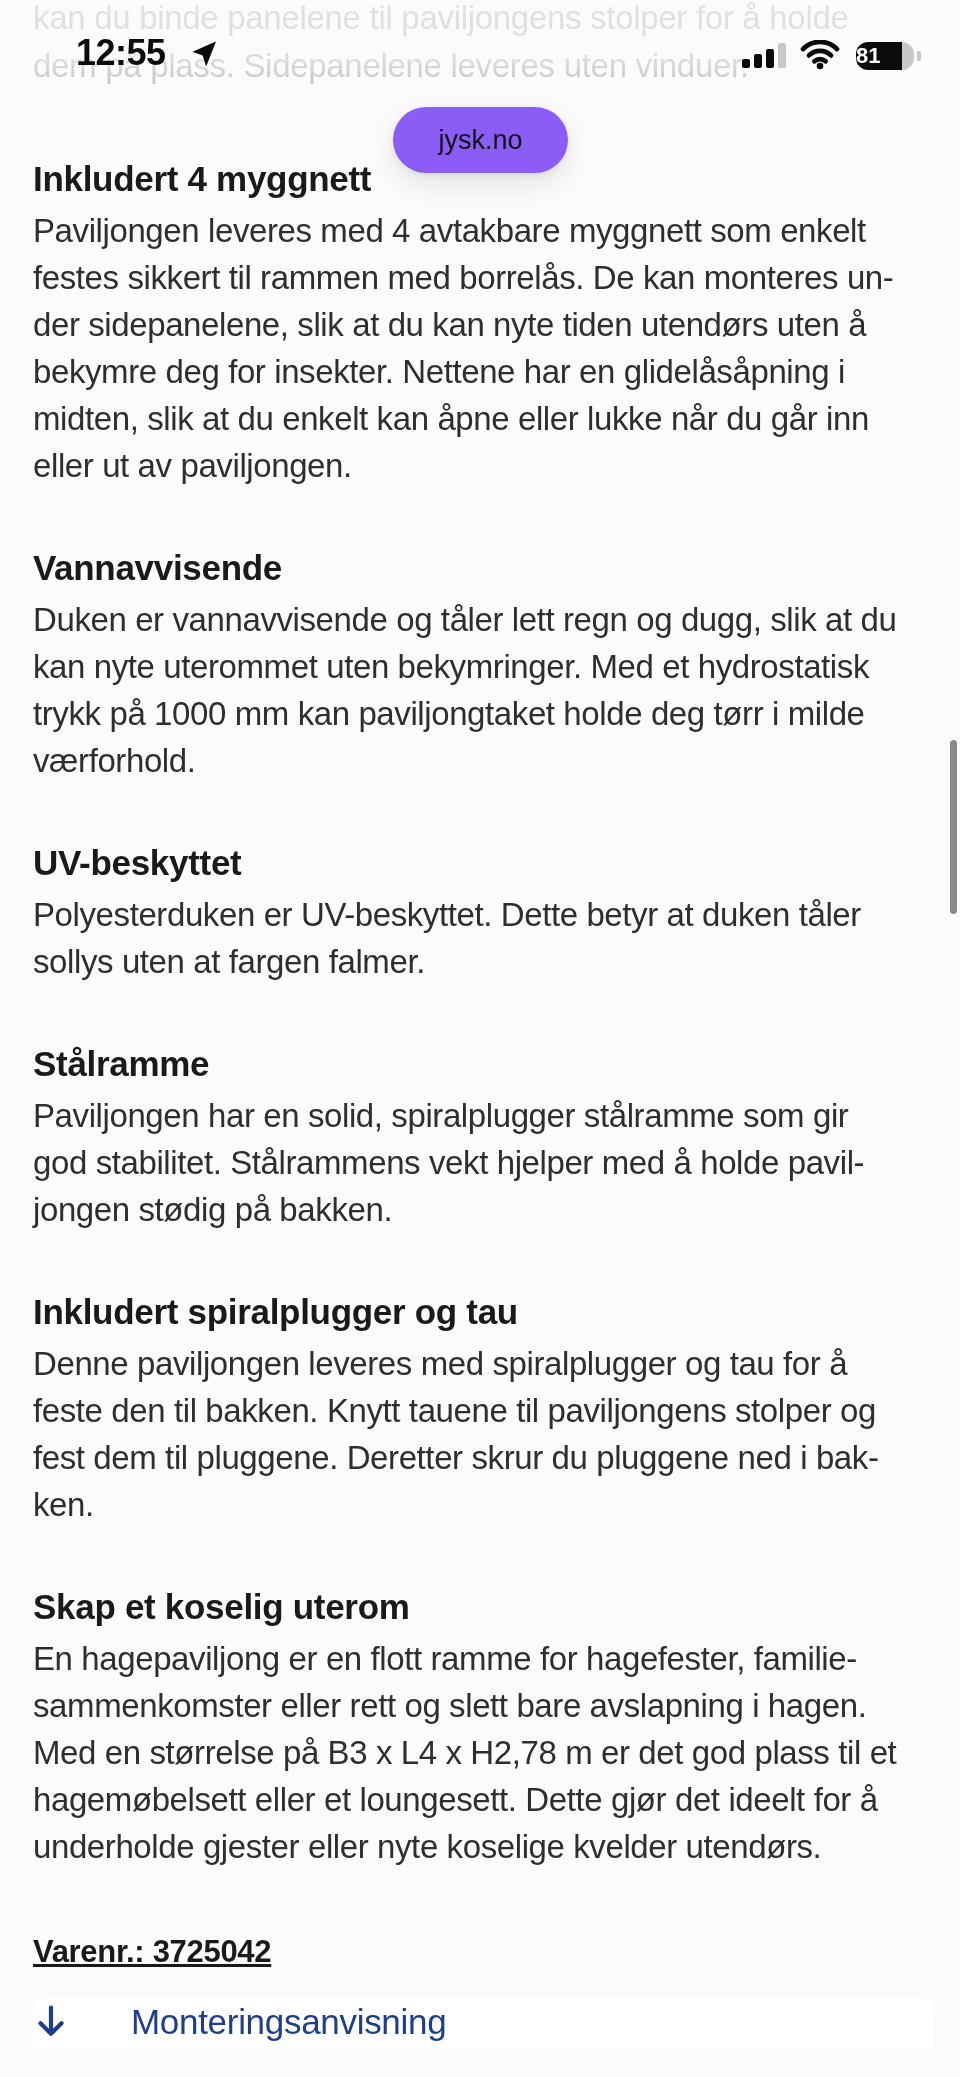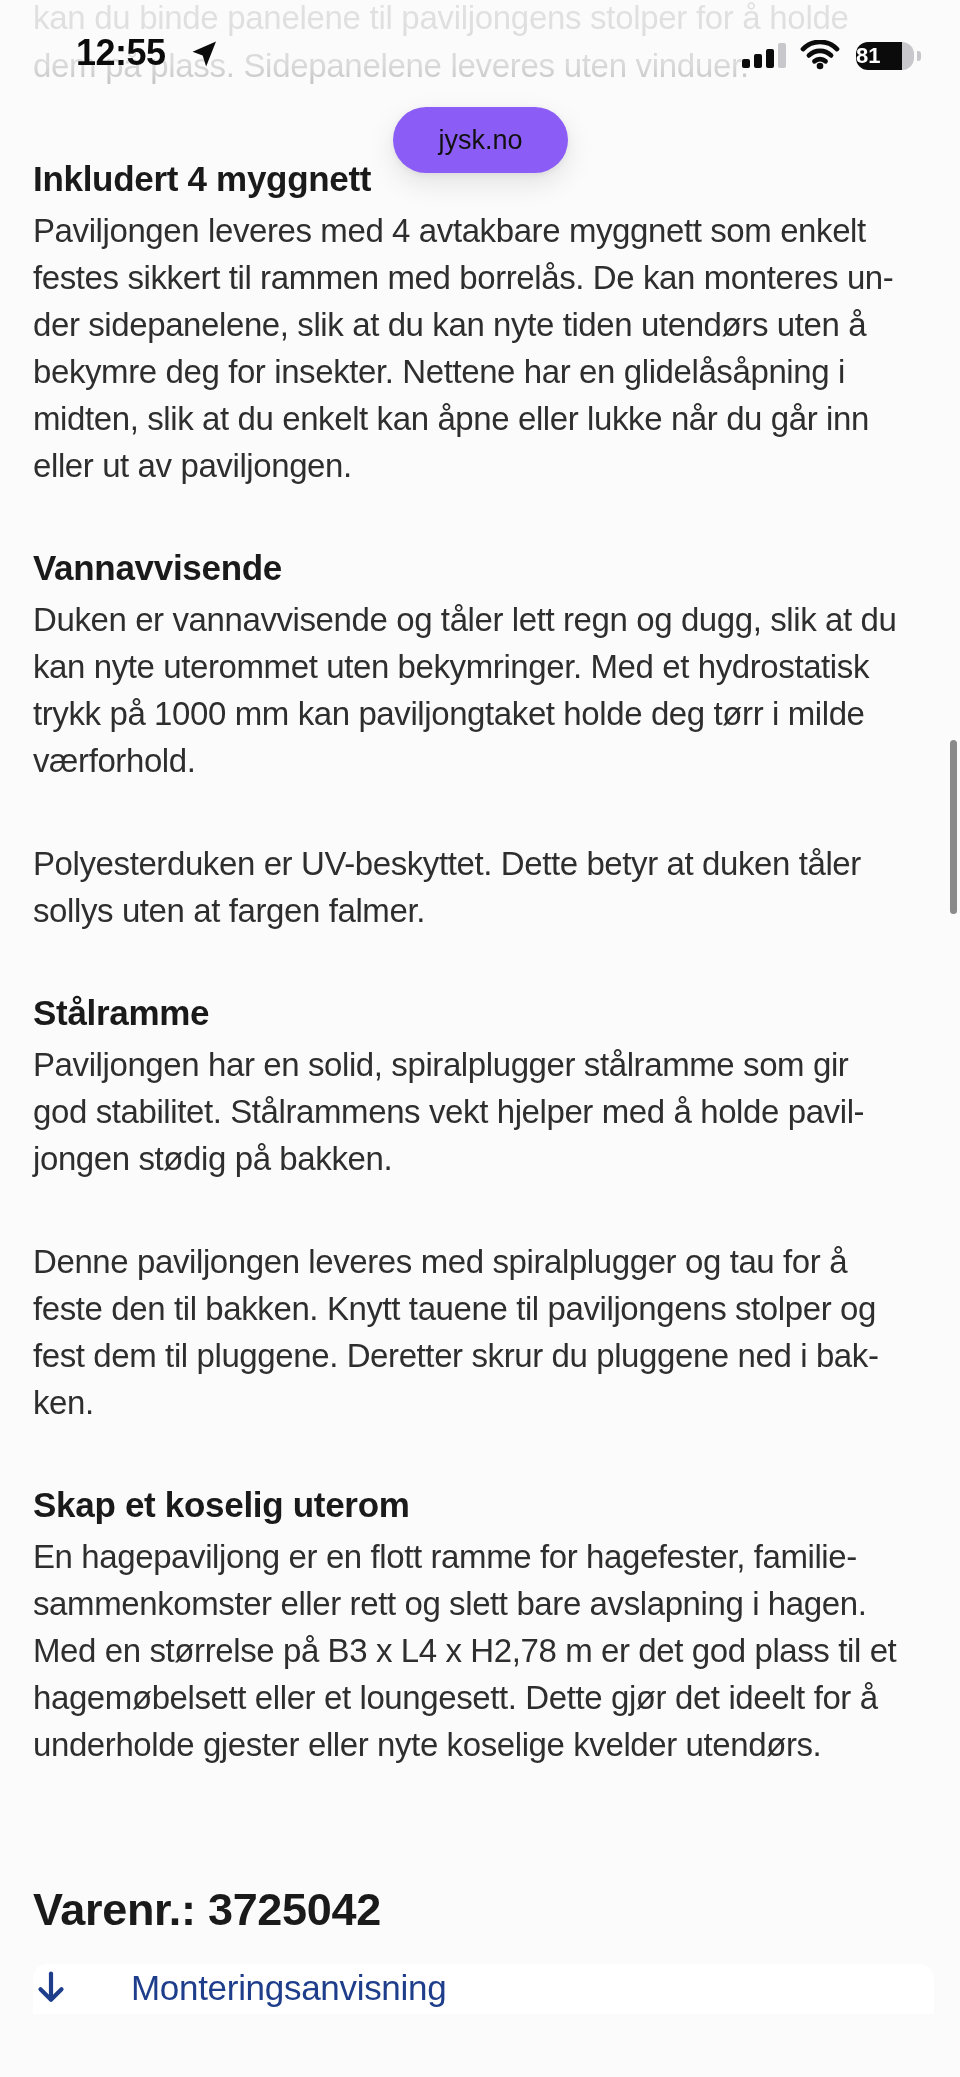--- a/index.html
+++ b/index.html
@@ -78,22 +78,22 @@
   .section { margin: 18px 0 56px 0; }
   .section h3 {
     margin: 0 0 5px 0;
     font-size: 35px; line-height: 46px; font-weight: 700;
     color: #1a1a1a; letter-spacing: -0.3px;
   }
   .section .lines { color: #2e2e2e; font-size: 33px; line-height: 47px; letter-spacing: -0.4px; }
   .section .lines div { white-space: nowrap; }
 
   .sku {
-    margin-top: 116px;
-    font-size: 45px; font-weight: 700; color: #1a1a1a; letter-spacing: -0.3px;
+    margin-top: 64px;
+    font-size: 31px; font-weight: 700; color: #1a1a1a; letter-spacing: -0.3px; text-decoration: underline;
   }
 
   .attachment {
     margin-top: 28px;
     display: flex; align-items: flex-start; gap: 62px;
     background: rgba(255,255,255,0.85);
     border-radius: 14px 14px 0 0;
     cursor: pointer;
   }
   .attachment .dl-icon { margin-top: 6px; flex: 0 0 auto; }
@@ -168,36 +168,38 @@
       <h3>Vannavvisende</h3>
       <div class="lines">
           <div>Duken er vannavvisende og tåler lett regn og dugg, slik at du</div>
           <div>kan nyte uterommet uten bekymringer. Med et hydrostatisk</div>
           <div>trykk på 1000 mm kan paviljongtaket holde deg tørr i milde</div>
           <div>værforhold.</div>
         </div>
     </div>
 
     <div class="section">
+      <h3>UV-beskyttet</h3>
       <div class="lines">
           <div>Polyesterduken er UV-beskyttet. Dette betyr at duken tåler</div>
           <div>sollys uten at fargen falmer.</div>
         </div>
     </div>
 
     <div class="section">
       <h3>Stålramme</h3>
       <div class="lines">
           <div>Paviljongen har en solid, spiralplugger stålramme som gir</div>
           <div>god stabilitet. Stålrammens vekt hjelper med å holde pavil-</div>
           <div>jongen stødig på bakken.</div>
         </div>
     </div>
 
     <div class="section">
+      <h3>Inkludert spiralplugger og tau</h3>
       <div class="lines">
           <div>Denne paviljongen leveres med spiralplugger og tau for å</div>
           <div>feste den til bakken. Knytt tauene til paviljongens stolper og</div>
           <div>fest dem til pluggene. Deretter skrur du pluggene ned i bak-</div>
           <div>ken.</div>
         </div>
     </div>
 
     <div class="section">
       <h3>Skap et koselig uterom</h3>

